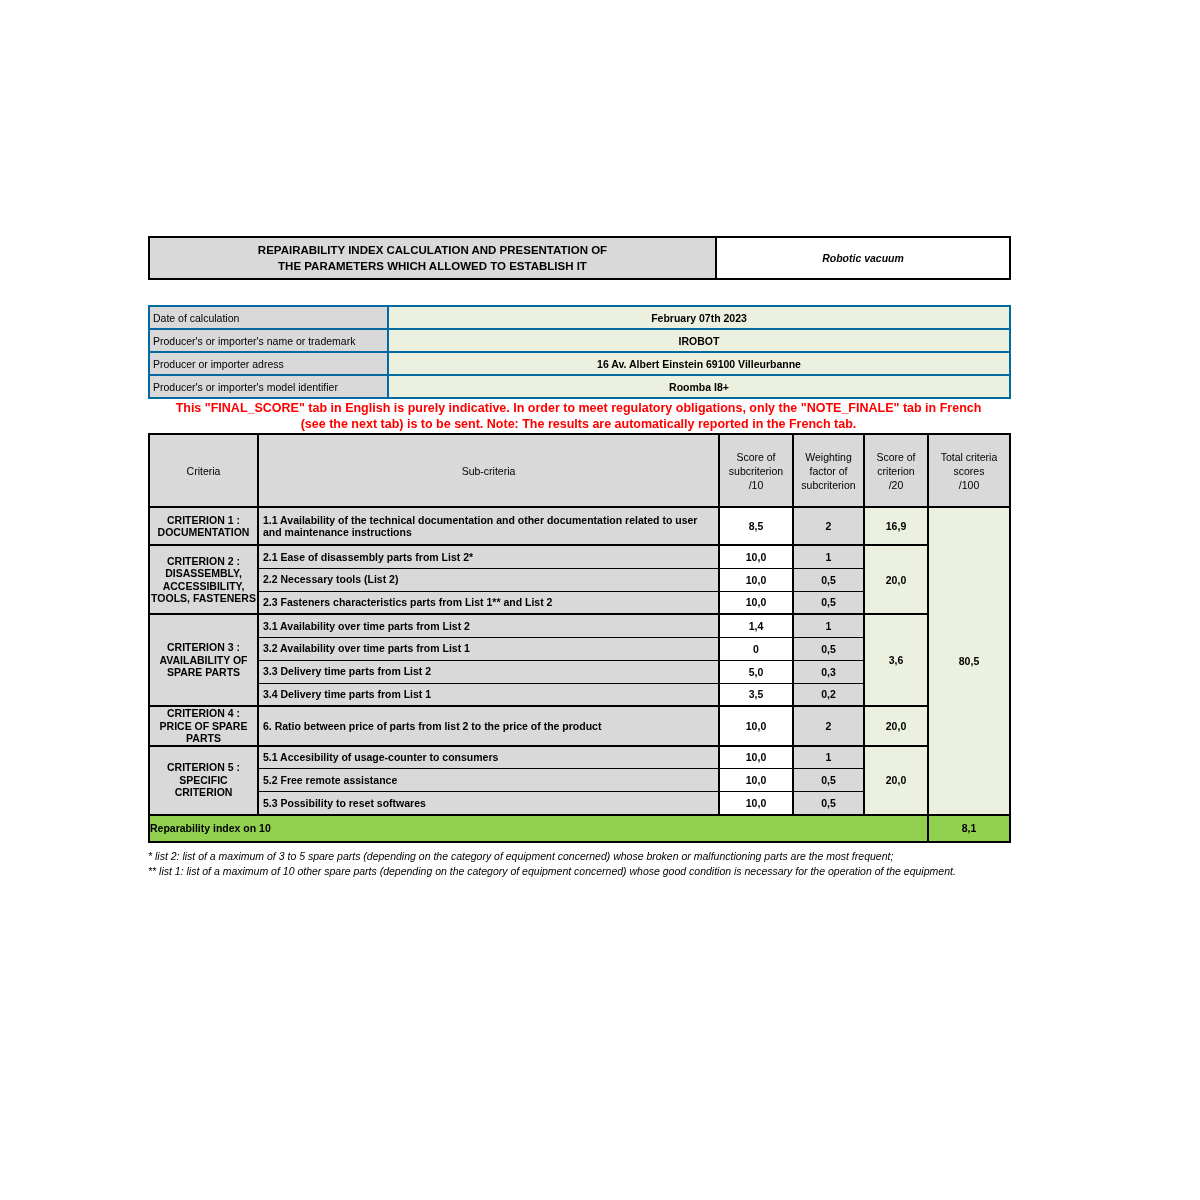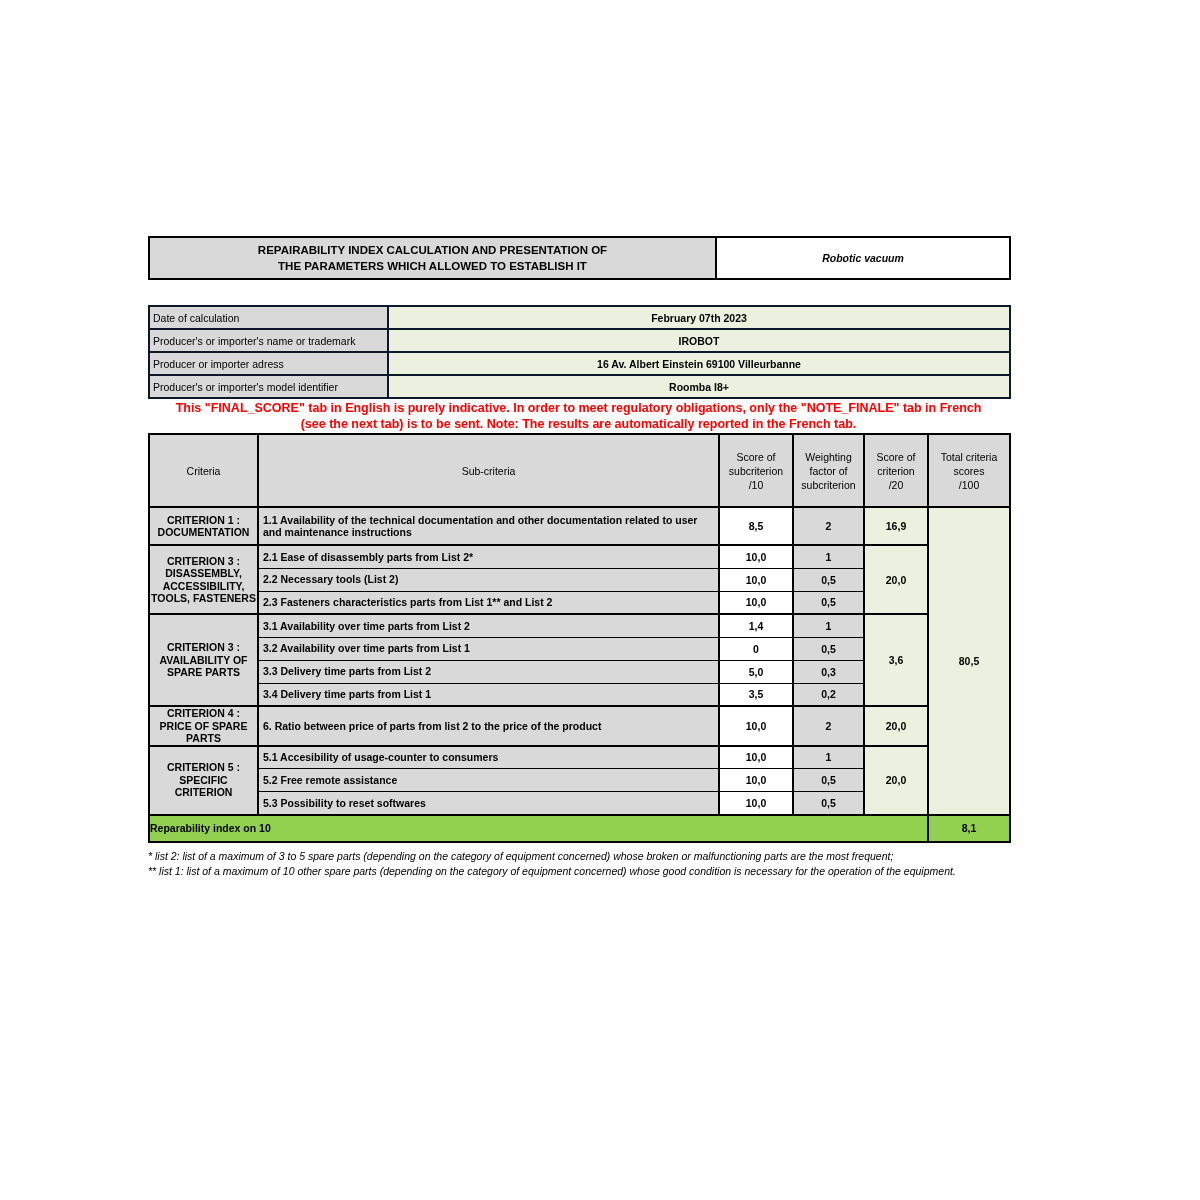--- a/index.html
+++ b/index.html
@@ -12,21 +12,21 @@
 
   
   table { border-collapse:collapse; table-layout:fixed; }
   .title-table { width:861px; border:2px solid #000; }
   .title-table td { border:2px solid #000; vertical-align:middle; text-align:center; }
   .title-left { width:567px; background:#d9d9d9; font-weight:bold; font-size:11.5px; line-height:16px; height:42px; }
   .title-right { width:294px; background:#ffffff; font-weight:bold; font-style:italic; font-size:10.5px; }
 
   
   .info-table { width:861px; border:2px solid #000; margin-top:25px; }
-  .info-table td { border:2px solid #0f172a; height:23px; vertical-align:middle; font-size:10.5px; }
+  .info-table td { border:2px solid #0369a1; height:23px; vertical-align:middle; font-size:10.5px; }
   .info-label { width:239px; background:#d9d9d9; text-align:left; padding-left:3px; }
   .info-value { width:622px; background:#ebf1de; text-align:center; font-weight:bold; }
 
   
   .notice { margin-top:2px; text-align:center; color:#ff0000; font-weight:bold; font-size:12.5px; line-height:15.5px; }
 
   
   .score-table { width:861px; border:2px solid #000; margin-top:1px; }
   .score-table th, .score-table td {
     border-left:2px solid #000; border-right:2px solid #000;
@@ -131,21 +131,21 @@
         <tr class="gs h38">
           <td class="c-crit">CRITERION 1 : DOCUMENTATION</td>
           <td class="c-sub">1.1 Availability of the technical documentation and other documentation related to user and maintenance instructions</td>
           <td class="c-score">8,5</td>
           <td class="c-weight">2</td>
           <td class="c-critscore">16,9</td>
           <td class="c-total" rowspan="12">80,5</td>
         </tr>
 
         <tr class="gs h23">
-          <td class="c-crit" rowspan="3">CRITERION 3 : DISASSEMBLY, ACCESSIBILITY, TOOLS, FASTENERS</td>
+          <td class="c-crit" rowspan="3">CRITERION 2 : DISASSEMBLY, ACCESSIBILITY, TOOLS, FASTENERS</td>
           <td class="c-sub">2.1 Ease of disassembly parts from List 2*</td>
           <td class="c-score">10,0</td>
           <td class="c-weight">1</td>
           <td class="c-critscore" rowspan="3">20,0</td>
         </tr>
         <tr class="h23">
           <td class="c-sub">2.2 Necessary tools (List 2)</td>
           <td class="c-score">10,0</td>
           <td class="c-weight">0,5</td>
         </tr>

